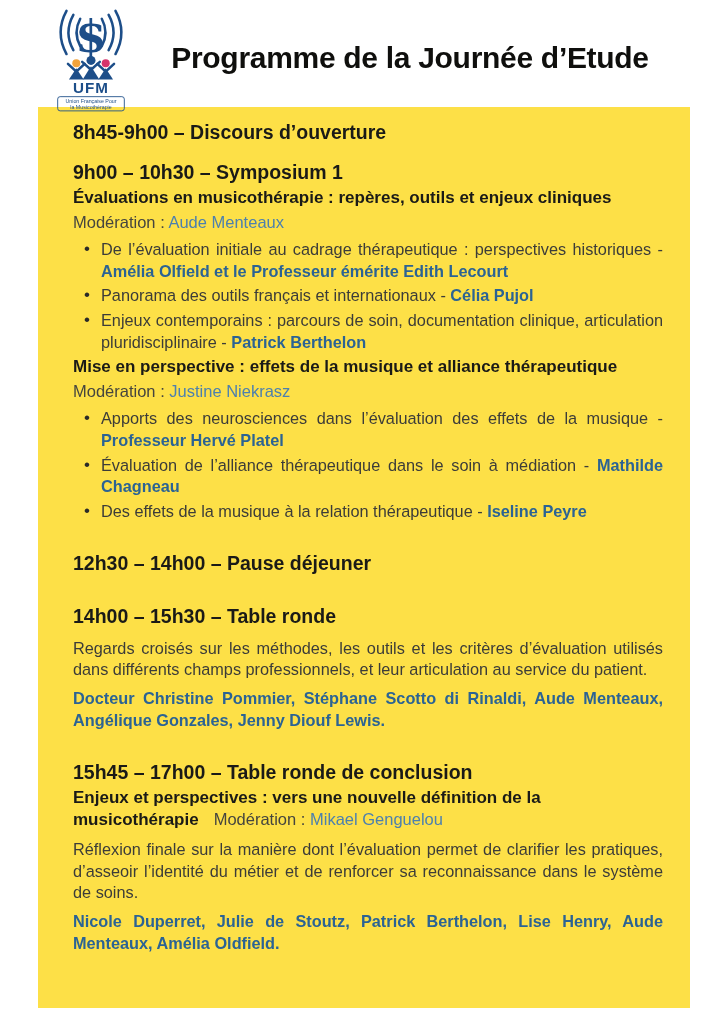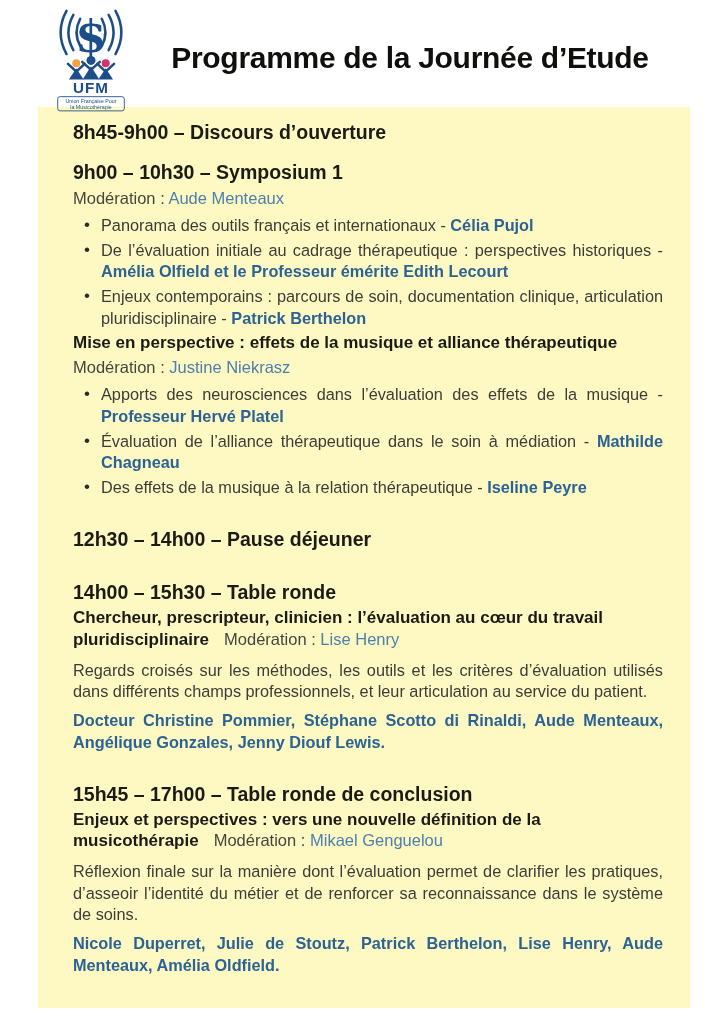--- a/index.html
+++ b/index.html
@@ -25,21 +25,21 @@
     font-weight: 700;
     letter-spacing: -0.3px;
     color: #0f0f0d;
     padding-right: 18px;
   }
   
   .panel {
     margin: 1px 38px 0 38px;
     width: 652px;
     height: 901px;
-    background: #fef9c3;
+    background: #fde047;
     padding: 13px 27px 20px 35px;
   }
   h2.session-heading {
     font-size: 19.5px;
     line-height: 1.28;
     font-weight: 700;
     color: #1a1a17;
     margin-top: 15px;
   }
   h2.first { margin-top: 0; }
@@ -152,45 +152,45 @@
 </header>
 
 <main class="panel">
 
   <section>
     <h2 class="session-heading first">8h45-9h00 – Discours d’ouverture</h2>
   </section>
 
   <section>
     <h2 class="session-heading">9h00 – 10h30 – Symposium 1</h2>
+    <h3 class="session-subtitle">Évaluations en musicothérapie : repères, outils et enjeux cliniques</h3>
     <p class="mod-line"><span>Modération :</span> <span class="mod-name">Aude Menteaux</span></p>
     <ul class="session-bullets">
+      <li><span>De l’évaluation initiale au cadrage thérapeutique : perspectives historiques -</span> <span class="speaker-names">Amélia Olfield et le Professeur émérite Edith Lecourt</span></li>
       <li><span>Panorama des outils français et internationaux -</span> <span class="speaker-names">Célia Pujol</span></li>
-      <li><span>De l’évaluation initiale au cadrage thérapeutique : perspectives historiques -</span> <span class="speaker-names">Amélia Olfield et le Professeur émérite Edith Lecourt</span></li>
       <li><span>Enjeux contemporains : parcours de soin, documentation clinique, articulation pluridisciplinaire -</span> <span class="speaker-names">Patrick Berthelon</span></li>
     </ul>
   </section>
 
   <section>
     <h3 class="session-subtitle">Mise en perspective : effets de la musique et alliance thérapeutique</h3>
     <p class="mod-line"><span>Modération :</span> <span class="mod-name">Justine Niekrasz</span></p>
     <ul class="session-bullets">
       <li><span>Apports des neurosciences dans l’évaluation des effets de la musique -</span> <span class="speaker-names">Professeur Hervé Platel</span></li>
       <li><span>Évaluation de l’alliance thérapeutique dans le soin à médiation -</span> <span class="speaker-names">Mathilde Chagneau</span></li>
       <li><span>Des effets de la musique à la relation thérapeutique -</span> <span class="speaker-names">Iseline Peyre</span></li>
     </ul>
   </section>
 
   <section>
     <h2 class="session-heading spaced">12h30 – 14h00 – Pause déjeuner</h2>
   </section>
 
   <section>
     <h2 class="session-heading spaced">14h00 – 15h30 – Table ronde</h2>
-    <p class="session-subtitle"><strong>Chercheur, prescripteur, clinicien : l’évaluation au cœur du travail pluridisciplinaire</strong><span class="mod-inline"><span>Modération :</span> <span class="mod-name">Lise Henry</span></span></p>
     <p class="session-desc">Regards croisés sur les méthodes, les outils et les critères d’évaluation utilisés dans différents champs professionnels, et leur articulation au service du patient.</p>
     <p class="participants">Docteur Christine Pommier, Stéphane Scotto di Rinaldi, Aude Menteaux, Angélique Gonzales, Jenny Diouf Lewis.</p>
   </section>
 
   <section>
     <h2 class="session-heading spaced">15h45 – 17h00 – Table ronde de conclusion</h2>
     <p class="session-subtitle"><strong>Enjeux et perspectives : vers une nouvelle définition de la musicothérapie</strong><span class="mod-inline"><span>Modération :</span> <span class="mod-name">Mikael Genguelou</span></span></p>
     <p class="session-desc">Réflexion finale sur la manière dont l’évaluation permet de clarifier les pratiques, d’asseoir l’identité du métier et de renforcer sa reconnaissance dans le système de soins.</p>
     <p class="participants">Nicole Duperret, Julie de Stoutz, Patrick Berthelon, Lise Henry, Aude Menteaux, Amélia Oldfield.</p>
   </section>

